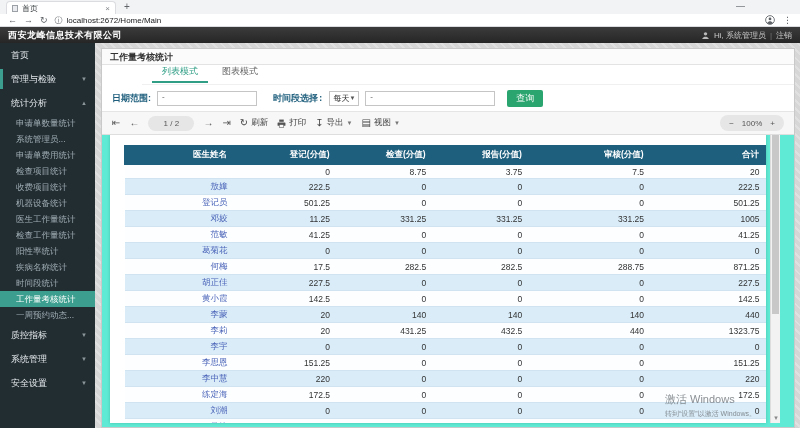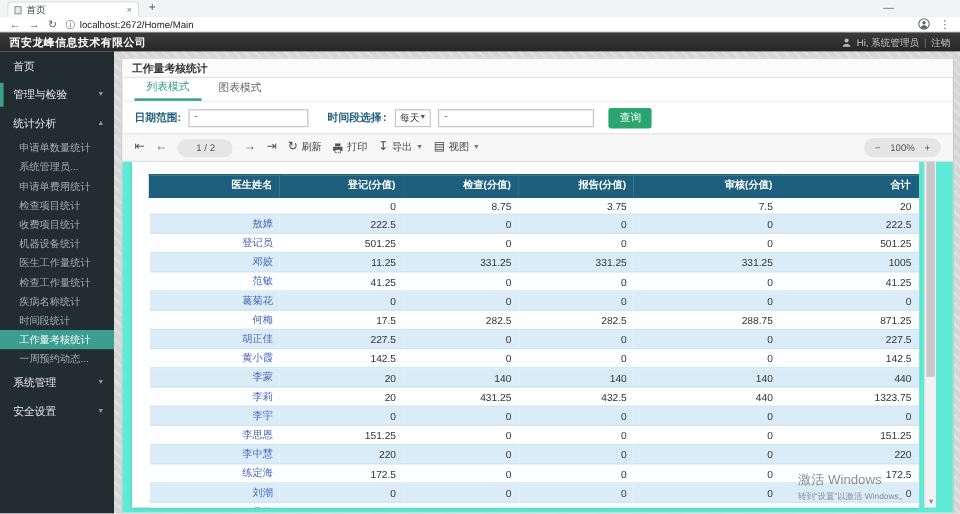--- a/index.html
+++ b/index.html
@@ -47,22 +47,22 @@
   .side-sub.active { background:#3b9e8e; color:#fff; }
 
   .content { flex:1; padding:5px 5px 0 6px;
     background:#d6d6d6;
     background-image:repeating-linear-gradient(45deg,rgba(255,255,255,.25) 0 2px,rgba(0,0,0,0) 2px 6px); }
   .panel { background:#fff; height:100%; display:flex; flex-direction:column;
     border:1px solid #c9c9c9; }
   .panel-title { height:16px; line-height:16px; background:#fbfbfb; border-bottom:1px solid #e3e3e3;
     font-weight:bold; font-size:9px; color:#333; padding-left:8px; }
 
-  .tabs { height:20px; display:flex; align-items:center; gap:4px; padding-left:10px;
-    border-bottom:1px solid #f0f0f0; }
+  .tabs { height:20px; display:flex; align-items:flex-start; gap:4px; padding-left:10px;
+    border-bottom:1px solid #f0f0f0;margin-left:40px; }
   .tab { padding:0 10px 3px; font-size:9px; color:#666; cursor:default; }
   .tab.active { color:#2f9e85; border-bottom:2px solid #2f9e85; }
 
   .filters { height:26px; display:flex; align-items:center; gap:6px; padding-left:10px; }
   .f-label { font-weight:bold; color:#1f5f7d; font-size:9px; }
   .f-input { width:100px; height:15px; border:1px solid #c5c5c5; background:#fff; font-size:8px;
     color:#555; padding:0 4px; font-family:inherit; }
   .f-input.wide { width:130px; }
   .f-select { height:15px; border:1px solid #c5c5c5; background:#fff; font-size:8px; color:#333;
     display:flex; align-items:center; gap:0; padding:0 3px; }
@@ -164,24 +164,29 @@
         <span class="caret">▲</span>
       </div>
       <div class="side-sub">申请单数量统计</div>
       <div class="side-sub">系统管理员...</div>
       <div class="side-sub">申请单费用统计</div>
       <div class="side-sub">检查项目统计</div>
       <div class="side-sub">收费项目统计</div>
       <div class="side-sub">机器设备统计</div>
       <div class="side-sub">医生工作量统计</div>
       <div class="side-sub">检查工作量统计</div>
+      <div class="side-sub">阳性率统计</div>
       <div class="side-sub">疾病名称统计</div>
       <div class="side-sub">时间段统计</div>
       <div class="side-sub active">工作量考核统计</div>
       <div class="side-sub">一周预约动态...</div>
+      <div class="side-top">
+        <span class="lbl">质控指标</span>
+        <span class="caret">▼</span>
+      </div>
       <div class="side-top">
         <span class="lbl">系统管理</span>
         <span class="caret">▼</span>
       </div>
       <div class="side-top">
         <span class="lbl">安全设置</span>
         <span class="caret">▼</span>
       </div>
     </div>
 

